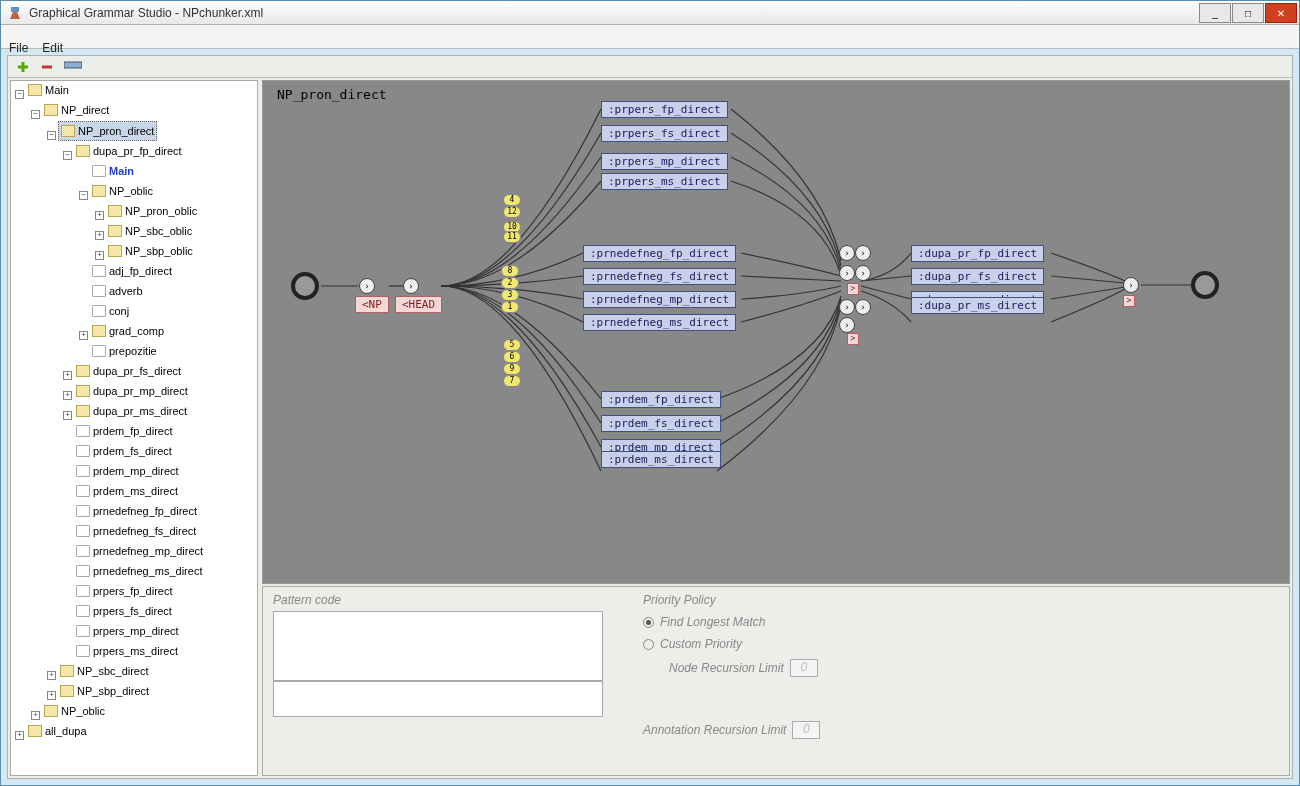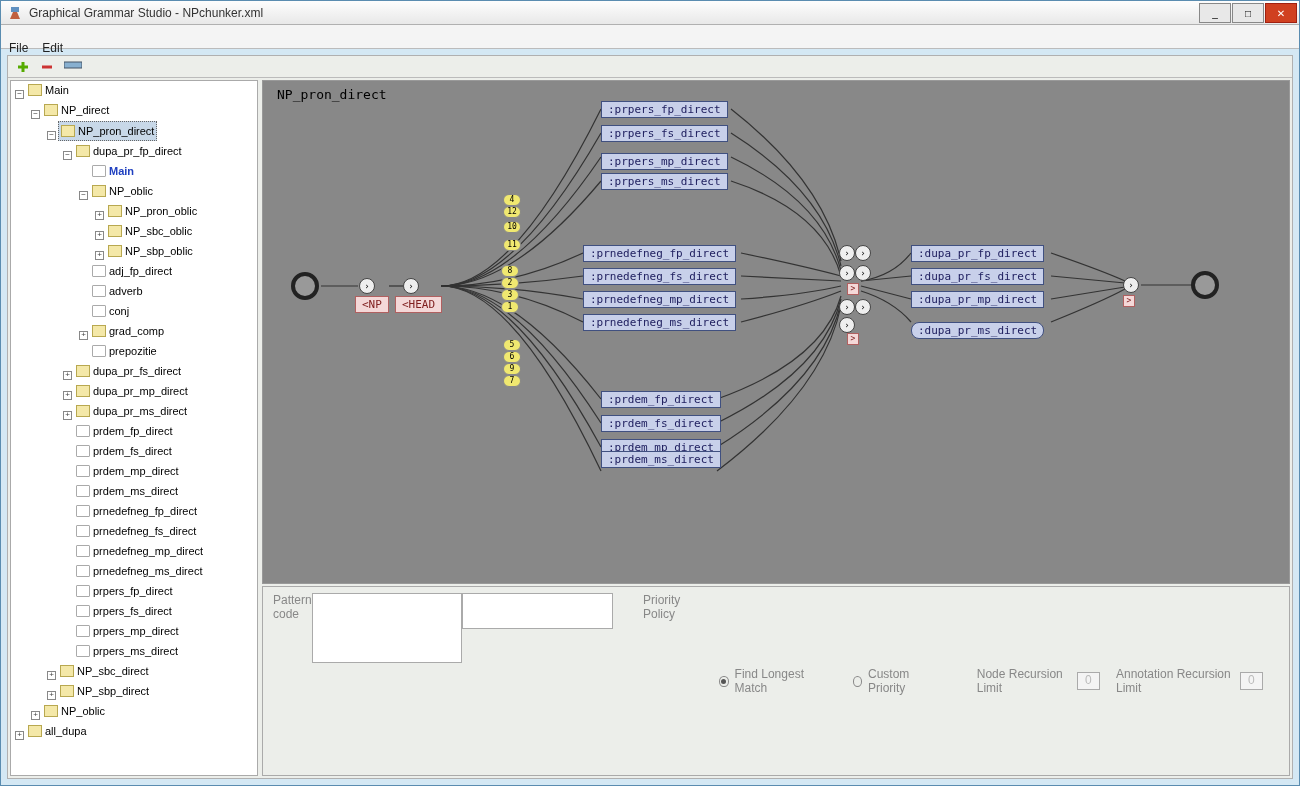--- a/index.html
+++ b/index.html
@@ -36,26 +36,26 @@
 .gnode { position:absolute; background:#c8d0ea; border:1px solid #405080; padding:1px 6px; font-size:11px; color:#202060; white-space:nowrap; cursor:default;}
 .gnode.pink { background:#f4d8d8; border-color:#b06060; color:#802020;}
 .ring { position:absolute; width:28px; height:28px; border:4px solid #222; border-radius:50%; background:#999;}
 .conn { position:absolute; width:16px; height:16px; border:1px solid #444; border-radius:50%; background:#eee; font-size:9px; display:flex; align-items:center; justify-content:center;}
 .pill { position:absolute; width:18px; height:12px; background:#f0e870; border:1px solid #888; border-radius:6px; font-size:8px; text-align:center; line-height:10px;}
 .tiny-pink { position:absolute; width:12px; height:12px; background:#f4d8d8; border:1px solid #b06060; font-size:8px; text-align:center; line-height:10px; color:#802020;}
 svg.edges { position:absolute; top:0; left:0; width:100%; height:100%; pointer-events:none;}
 svg.edges path { stroke:#333; stroke-width:1.2; fill:none; }
 
 .props { height:190px; background:#eceeea; border:1px solid #aaa; margin-top:2px; display:flex; padding:6px 10px; gap:30px;}
-.prop-col { display:flex; flex-direction:row; }
+.prop-col { display:flex; flex-direction:column;font-style:italic; }
 .prop-label { color:#888; font-size:12px; margin-bottom:4px; }
 .textbox { border:1px solid #aaa; background:#fff; }
 .textbox.big { width:330px; height:70px; }
 .textbox.small { width:28px; height:18px; background:#f4f4f4; }
-.radio-row { display:flex; align-items:center; gap:6px; margin:4px 16px; color:#888; font-size:12px;}
+.radio-row { display:flex; align-items:center; gap:6px; margin:4px 0; color:#888; font-size:12px;}
 .radio { width:11px; height:11px; border:1px solid #888; border-radius:50%; display:inline-flex; align-items:center; justify-content:center;}
 .radio.checked::after { content:""; width:5px; height:5px; background:#555; border-radius:50%;}
 .indent-row { display:flex; align-items:center; gap:6px; margin:4px 0 4px 26px; color:#888; font-size:12px;}
 </style>
 </head>
 <body>
 
 <div class="window">
   <div class="titlebar">
     <span class="titlebar-icon">
@@ -288,21 +288,21 @@
 
           <div class="ring" style="left:28px; top:191px;"></div>
           <div class="conn" style="left:96px; top:197px;">›</div>
           <div class="gnode pink" style="left:92px; top:215px;">&lt;NP</div>
           <div class="conn" style="left:140px; top:197px;">›</div>
           <div class="gnode pink" style="left:132px; top:215px;">&lt;HEAD</div>
 
           <div class="pill" style="left:240px; top:113px;">4</div>
           <div class="pill" style="left:240px; top:125px;">12</div>
           <div class="pill" style="left:240px; top:140px;">10</div>
-          <div class="pill" style="left:240px; top:158px;">11</div>
+          <div class="pill" style="left:240px; top:150px;">11</div>
 
           <div class="pill" style="left:238px; top:184px;">8</div>
           <div class="pill" style="left:238px; top:196px;">2</div>
           <div class="pill" style="left:238px; top:208px;">3</div>
           <div class="pill" style="left:238px; top:220px;">1</div>
 
           <div class="pill" style="left:240px; top:258px;">5</div>
           <div class="pill" style="left:240px; top:270px;">6</div>
           <div class="pill" style="left:240px; top:282px;">9</div>
           <div class="pill" style="left:240px; top:294px;">7</div>
@@ -328,21 +328,21 @@
           <div class="conn" style="left:592px; top:184px;">›</div>
           <div class="tiny-pink" style="left:584px; top:202px;">&gt;</div>
           <div class="conn" style="left:576px; top:218px;">›</div>
           <div class="conn" style="left:592px; top:218px;">›</div>
           <div class="conn" style="left:576px; top:236px;">›</div>
           <div class="tiny-pink" style="left:584px; top:252px;">&gt;</div>
 
           <div class="gnode" style="left:648px; top:164px;">:dupa_pr_fp_direct</div>
           <div class="gnode" style="left:648px; top:187px;">:dupa_pr_fs_direct</div>
           <div class="gnode" style="left:648px; top:210px;">:dupa_pr_mp_direct</div>
-          <div class="gnode" style="left:648px; top:241px;border-radius:8px;">:dupa_pr_ms_direct</div>
+          <div class="gnode" style="left:648px; top:216px;">:dupa_pr_ms_direct</div>
 
           <div class="conn" style="left:860px; top:196px;">›</div>
           <div class="tiny-pink" style="left:860px; top:214px;">&gt;</div>
           <div class="ring" style="left:928px; top:190px;"></div>
         </div>
 
         <div class="props">
           <div class="prop-col" style="width:340px;">
             <div class="prop-label">Pattern code</div>
             <div class="textbox big"></div>

